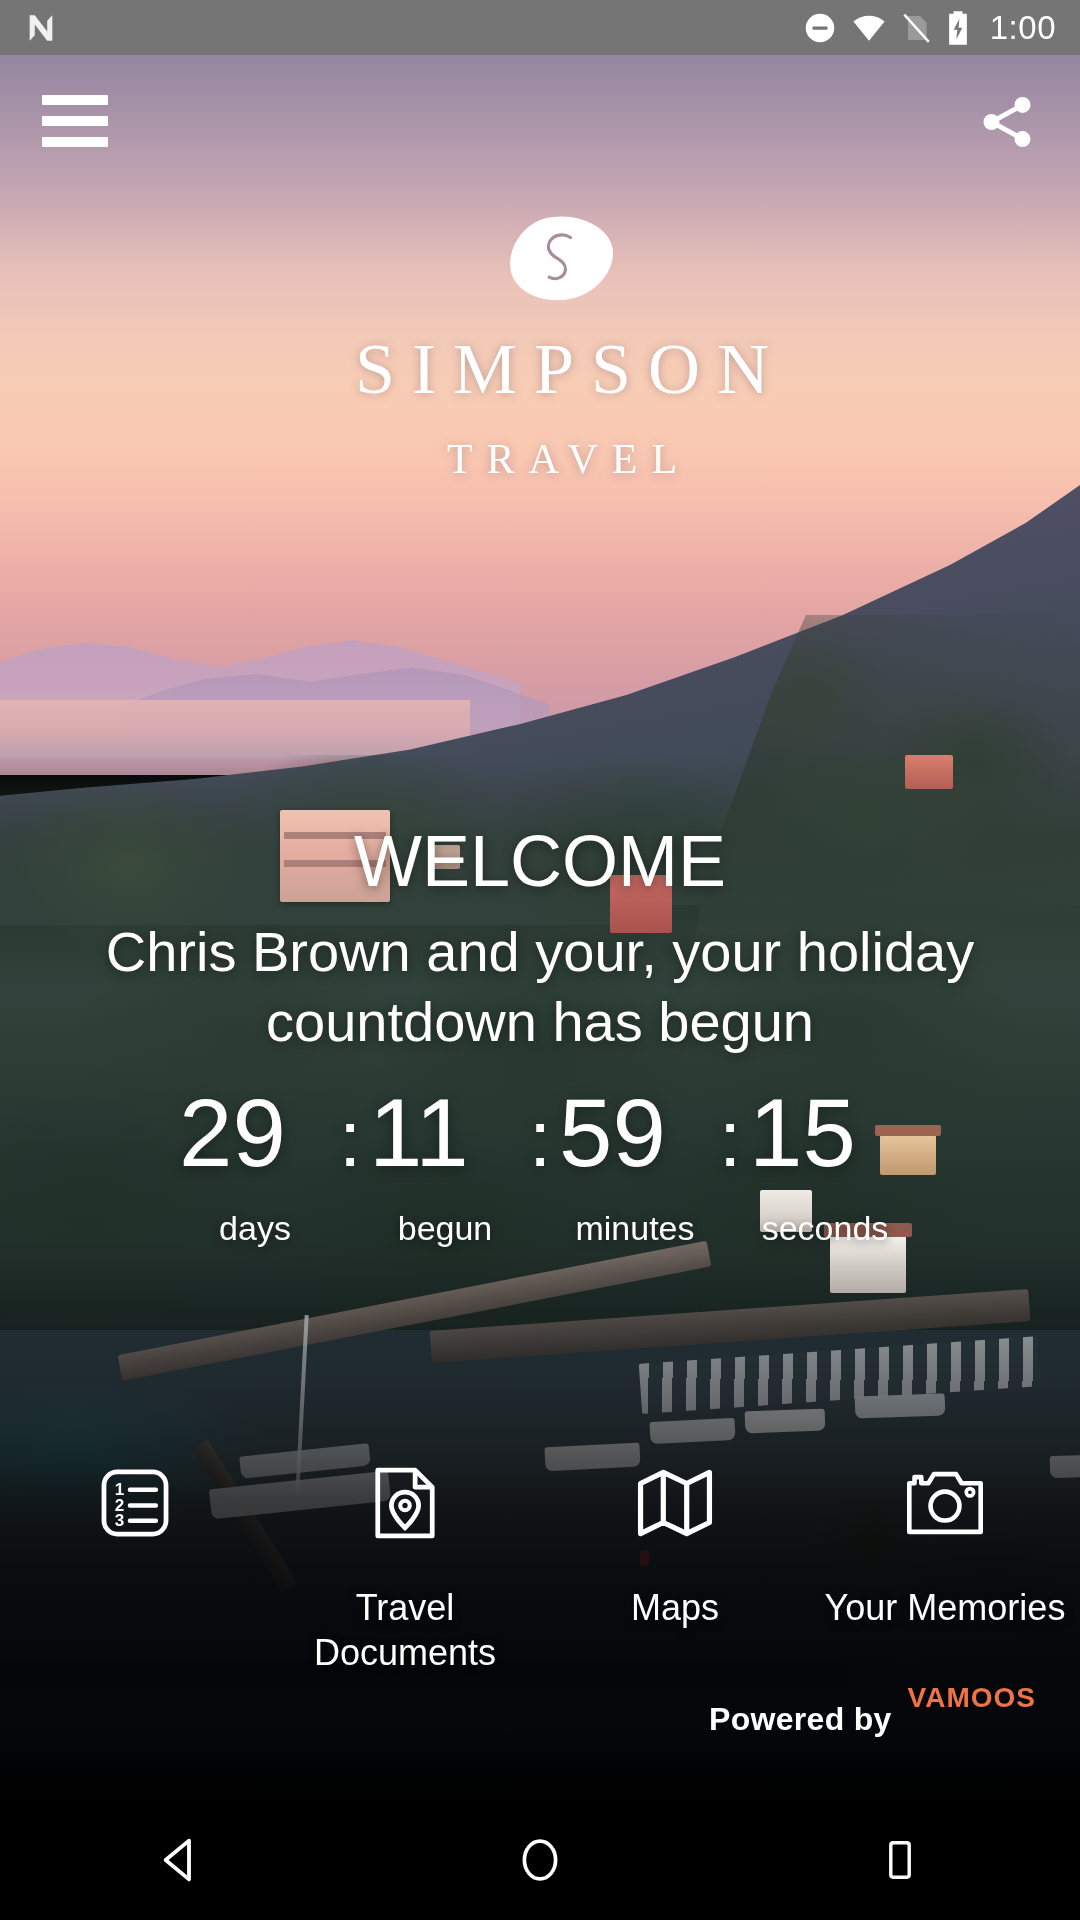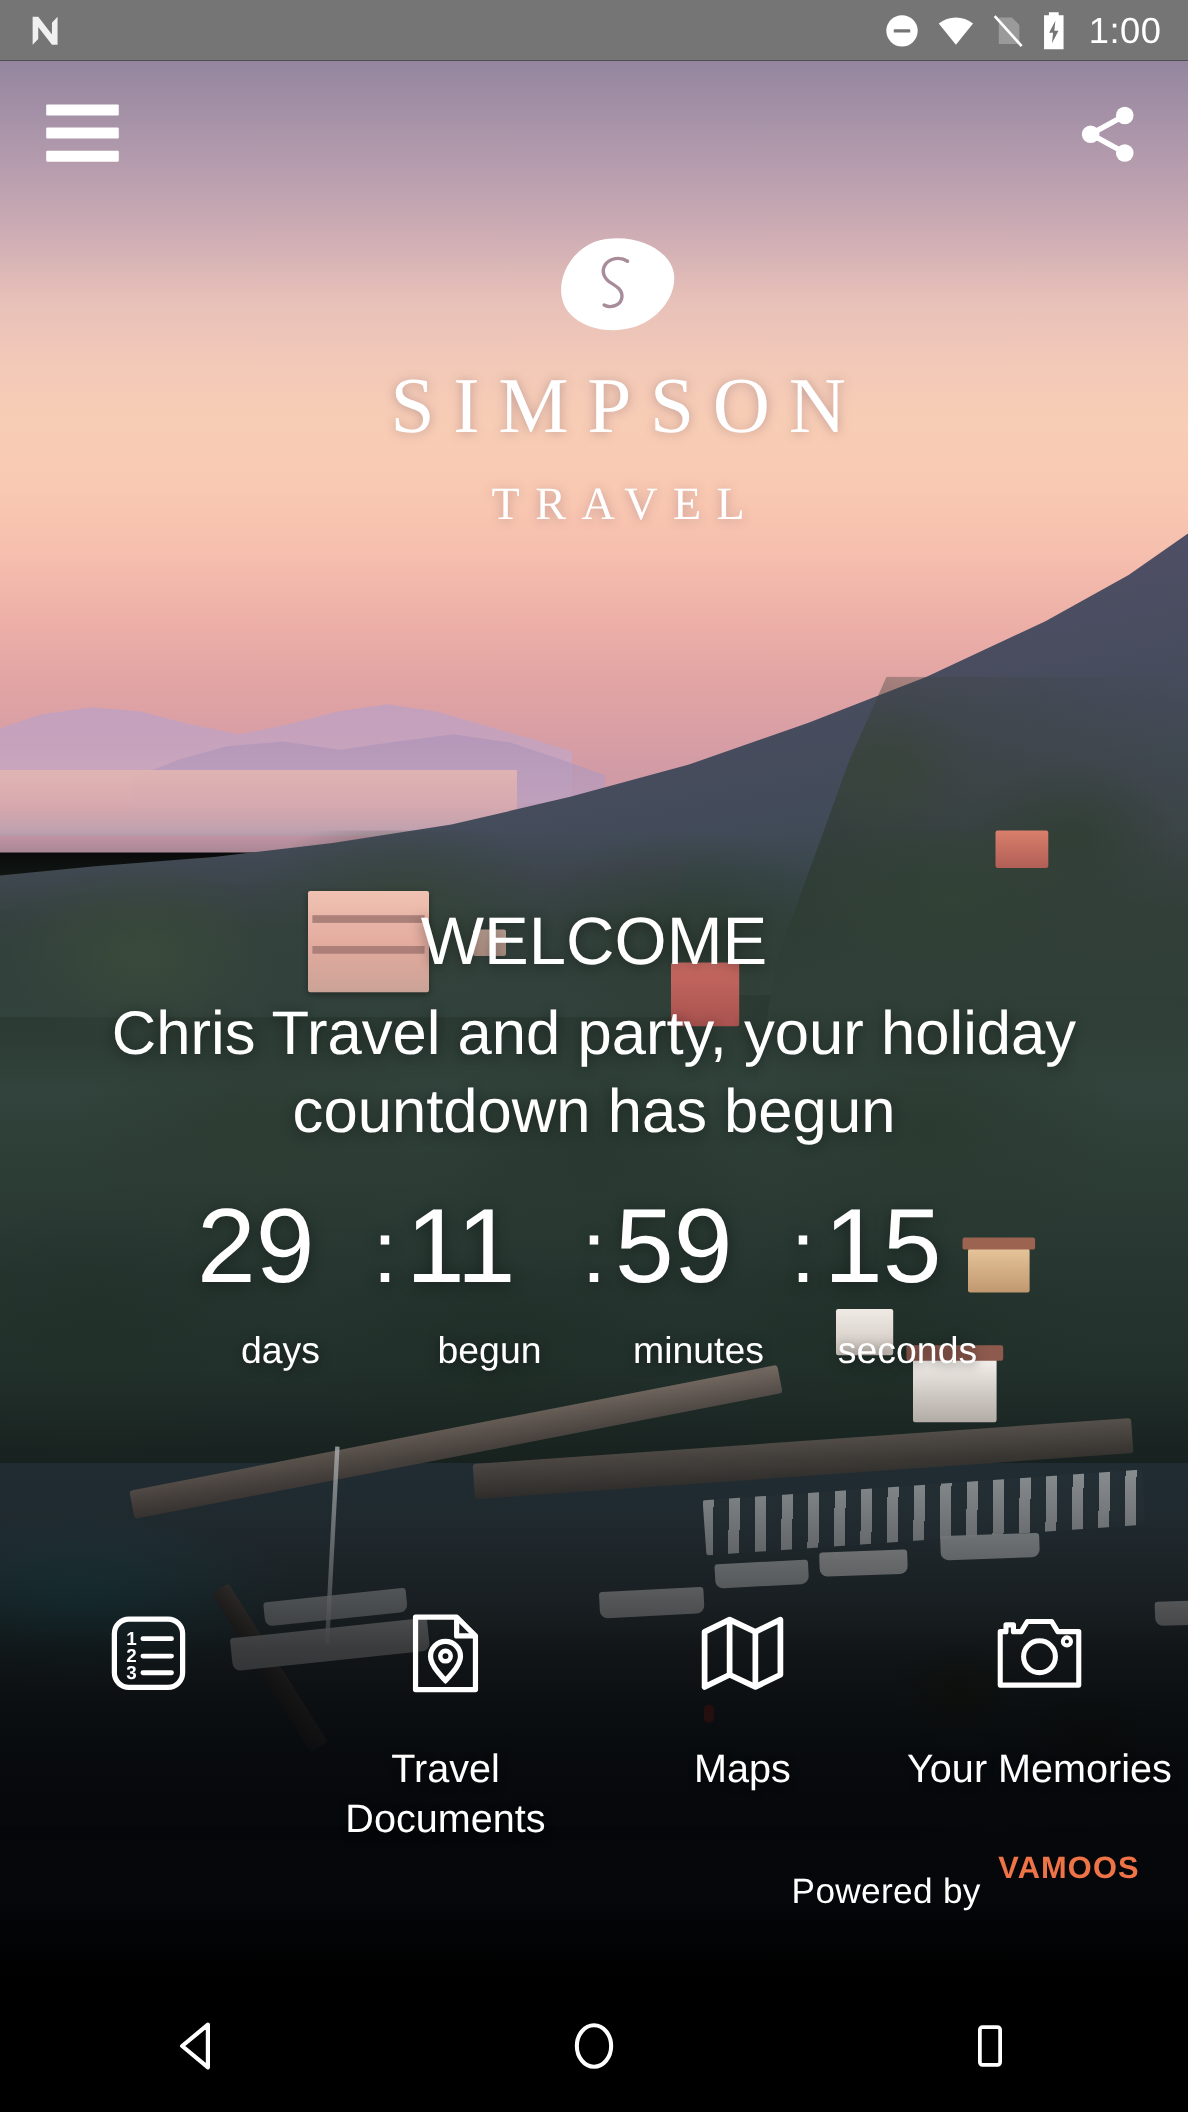--- a/index.html
+++ b/index.html
@@ -215,21 +215,21 @@
   }
   .brand-sub {
     font-family:"Liberation Serif", serif; color:#fff; font-size:42px;
     letter-spacing:14px; margin-top:30px; text-indent:14px;
     text-shadow:0 1px 10px rgba(90,60,80,.35);
   }
 
   
   .welcome { position:absolute; top:820px; left:0; width:1080px; text-align:center; z-index:25; }
   .welcome-title {
-    color:#fff; font-size:61px; font-weight:400; line-height:1.15;
+    color:#fff; font-size:72px; font-weight:400; line-height:1.15;
     text-shadow:0 2px 12px rgba(0,0,0,.45);
   }
   .welcome-msg {
     color:#fff; font-size:56px; font-weight:400; line-height:1.26;
     margin-top:14px; padding:0 78px;
     text-shadow:0 2px 12px rgba(0,0,0,.45);
   }
 
   
   .countdown { position:absolute; top:1085px; left:0; width:1080px; z-index:25; }
@@ -258,21 +258,21 @@
   .tile-label {
     color:#fff; font-size:36px; font-weight:400; margin-top:42px; line-height:1.25;
     text-shadow:0 2px 8px rgba(0,0,0,.6);
   }
 
   
   .powered {
     position:absolute; right:44px; bottom:182px; z-index:30;
     display:flex; align-items:center; gap:16px;
   }
-  .powered-text { color:#fff; font-size:32px; font-weight:400; letter-spacing:.3px;margin-top:44px; }
+  .powered-text { color:#fff; font-size:32px; font-weight:700; letter-spacing:.3px;margin-top:44px; }
   .powered-brand { font-size:28px; font-weight:700; letter-spacing:1px; }
 
   
   .navbar {
     position:absolute; left:0; bottom:0; width:1080px; height:120px;
     background:#000; display:flex; align-items:center; z-index:60;
   }
   .navbtn { flex:1; display:flex; align-items:center; justify-content:center; cursor:pointer; }
 </style>
 </head>
@@ -366,21 +366,21 @@
     <svg class="pebble" viewBox="0 0 108 86">
       <path d="M54 1.5 C77 1.5 101 14 104.5 33 C108 52 92 76 66 83 C40 90 11 80 4 60 C-3 40 10 14 32 5 C39 2.4 46.5 1.5 54 1.5 Z" fill="#ffffff"></path>
       <path d="M62.5 22.5 C56 18 46 19.5 42 26 C38.2 32.2 41.5 38.6 47.8 42.4 C54 46.2 58.6 49.8 57.2 56.2 C55.8 62.4 47.6 65.8 41.2 62.2" fill="none" stroke="#a88c9a" stroke-width="3.1" stroke-linecap="round"></path>
     </svg>
     <div class="brand-name">SIMPSON</div>
     <div class="brand-sub">TRAVEL</div>
   </div>
 
   <div class="welcome">
     <div class="welcome-title">WELCOME</div>
-    <div class="welcome-msg">Chris Travel and party, your holiday countdown has begun</div>
+    <div class="welcome-msg">Chris Brown and your, your holiday countdown has begun</div>
   </div>
 
   <div class="countdown">
     <div class="cd-digits">
       <span class="cd-unit">29</span>
       <span class="cd-sep">:</span>
       <span class="cd-unit">11</span>
       <span class="cd-sep">:</span>
       <span class="cd-unit">59</span>
       <span class="cd-sep">:</span>

